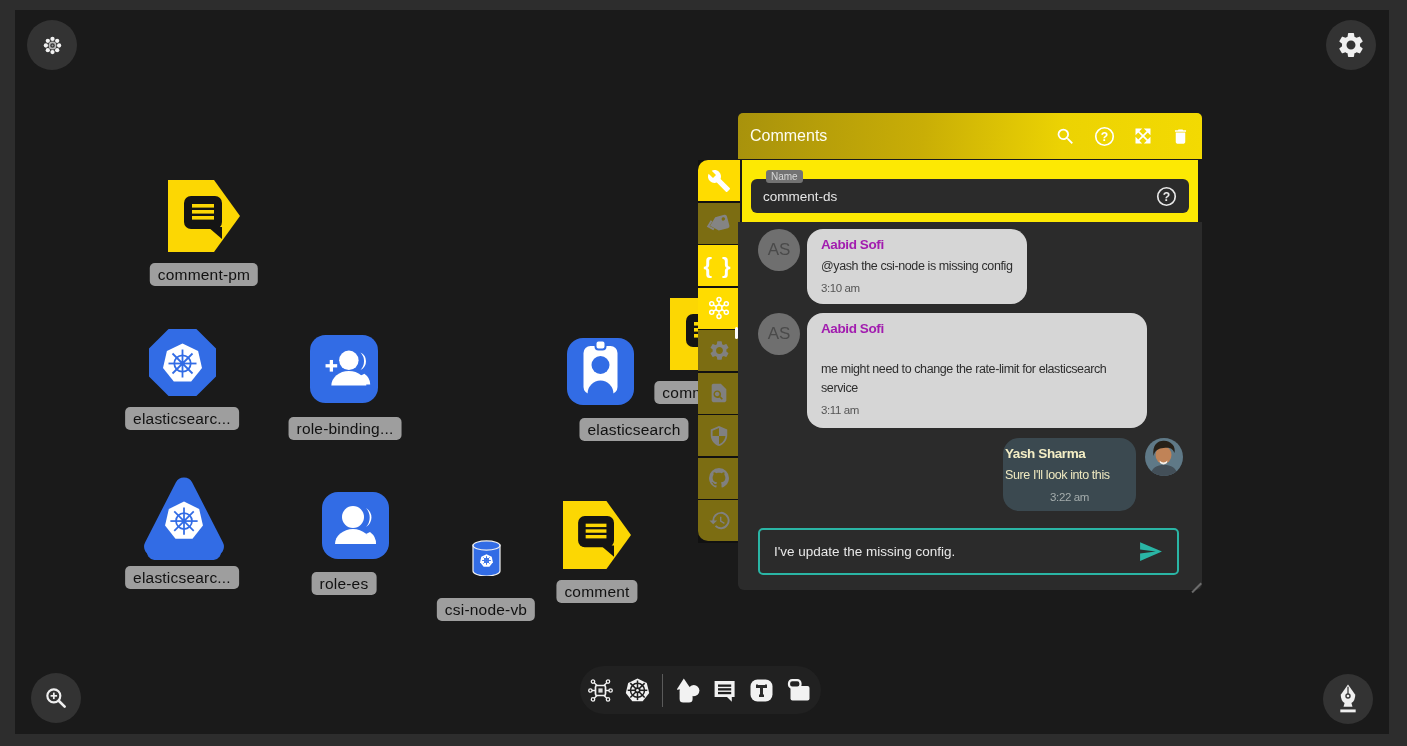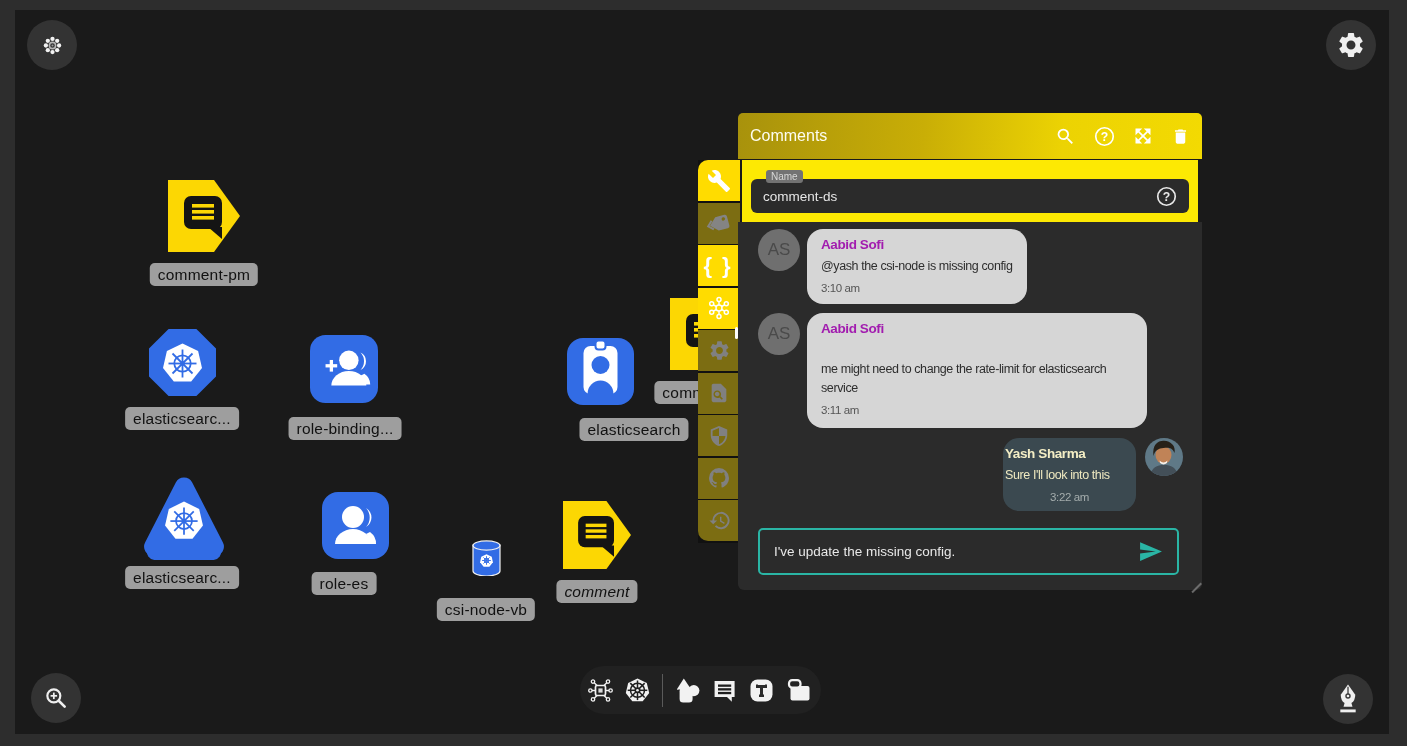--- a/index.html
+++ b/index.html
@@ -191,21 +191,21 @@
 
   <div class="node" style="left:548px; top:491px;">
     <svg width="68" height="68" viewBox="0 0 72 72">
       <polygon points="0,0 46,0 72,36 46,72 0,72" fill="#fcd703"></polygon>
       <rect x="16" y="16" width="38" height="33" rx="7" fill="#141414"></rect>
       <rect x="24" y="24" width="22" height="3.6" fill="#fcd703"></rect>
       <rect x="24" y="30" width="22" height="3.6" fill="#fcd703"></rect>
       <rect x="24" y="36" width="22" height="3.6" fill="#fcd703"></rect>
       <polygon points="40,47 54,47 54,59" fill="#141414"></polygon>
     </svg>
-    <div class="nlabel" style="left:34px; top:79px;font-style:italic;">comment</div>
+    <div class="nlabel" style="left:34px; top:79px;">comment</div>
   </div>
 
   <div id="vtoolbar" style="position:absolute; left:683px; top:150px; width:42px; z-index:2; background:#111;">
     <div class="vbtn bright" style="border-top-left-radius:10px;">
       <svg width="24" height="24" viewBox="0 0 24 24">
           <path fill="#fff" d="M22.7 19 13.6 9.9c.9-2.3.4-5-1.5-6.9-2-2-5-2.4-7.4-1.3L9 6 6 9 1.6 4.7C.4 7.1.9 10.1 2.9 12.1c1.9 1.9 4.6 2.4 6.9 1.5l9.1 9.1c.4.4 1 .4 1.4 0l2.3-2.3c.5-.4.5-1.1.1-1.4z"></path>
         </svg>
     </div>
     <div class="vbtn dim">
       <svg width="26" height="26" viewBox="0 0 26 26">

